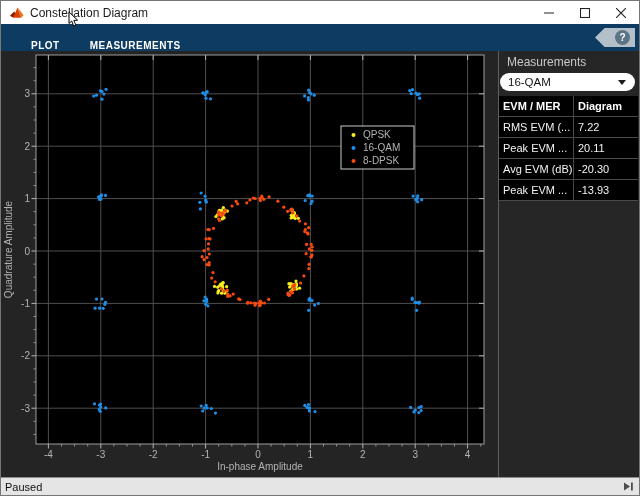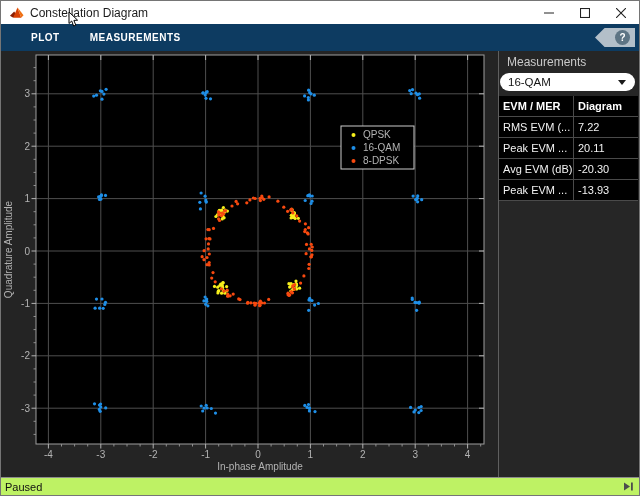--- a/index.html
+++ b/index.html
@@ -5,40 +5,40 @@
   html,body{margin:0;padding:0;background:#d9d9d9;font-family:"Liberation Sans",sans-serif;}
   .window{position:relative;width:640px;height:496px;background:#242424;border:1px solid #757575;box-sizing:border-box;overflow:hidden;}
   
   .titlebar{position:absolute;top:0;left:0;right:0;height:23px;background:#ffffff;display:flex;align-items:center;}
   .logo{margin-left:8px;flex:0 0 auto;}
   .title-text{margin-left:6px;font-size:12px;color:#1b1b1b;white-space:nowrap;}
   .win-controls{position:absolute;right:0;top:0;height:23px;display:flex;}
   .win-btn{width:36px;height:23px;display:flex;align-items:center;justify-content:center;cursor:default;}
   .cursor-arrow{position:absolute;left:67px;top:11px;z-index:10;}
   
-  .toolstrip{position:absolute;top:23px;left:0;right:0;height:27px;background:#0d3b61;display:flex;align-items:center;}
+  .toolstrip{position:absolute;top:23px;left:0;right:0;height:27px;background:#0d3b61;display:flex;align-items:flex-end;}
   .tab{color:#ffffff;font-size:10px;font-weight:700;letter-spacing:.5px;margin-left:30px;white-space:nowrap;}
   .tab.first{margin-left:30px;}
   .help-tag{position:absolute;right:4px;top:4px;width:40px;height:19px;background:#b3bfc9;clip-path:polygon(0 50%,24% 0,100% 0,100% 100%,24% 100%);display:flex;align-items:center;justify-content:flex-end;}
   .help-circle{width:15px;height:15px;margin-right:5px;border-radius:50%;background:#5d7484;color:#ffffff;font-size:10px;font-weight:700;display:flex;align-items:center;justify-content:center;}
   
   .plot-panel{position:absolute;top:50px;left:0;width:497px;height:428px;background:#242424;}
   #plot-svg text{font-family:"Liberation Sans",sans-serif;font-size:10px;fill:#b3b3b3;}
   
   .side-panel{position:absolute;top:50px;left:497px;right:1px;height:428px;background:#262626;border-left:1px solid #5f5f5f;box-sizing:border-box;}
   .panel-title{padding:4px 0 3px 8px;font-size:12px;color:#c9c9c9;}
   .dropdown{position:relative;margin:1px 3px 0 1px;height:18px;background:#ffffff;border-radius:9px;display:flex;align-items:center;cursor:default;}
   .dropdown-value{margin-left:8px;font-size:11.5px;color:#141414;}
   .dropdown-caret{position:absolute;right:9px;top:7px;width:0;height:0;border-left:4px solid transparent;border-right:4px solid transparent;border-top:5px solid #1a1a1a;}
   .meas-table{margin-top:5px;width:139px;border-collapse:collapse;background:#000000;table-layout:fixed;}
   .meas-table th,.meas-table td{height:20px;padding:0 0 0 4px;font-size:11px;color:#f2f2f2;text-align:left;white-space:nowrap;overflow:hidden;border-bottom:1px solid #4a4a4a;font-weight:normal;}
   .meas-table th{font-weight:700;color:#ffffff;margin-left:12px;}
   .meas-table th:first-child,.meas-table td:first-child{width:70px;border-right:1px solid #4a4a4a;}
   
-  .status-bar{position:absolute;left:0;right:0;bottom:0;height:17px;background:#bef264;border-top:1px solid #8c8c8c;display:flex;align-items:center;}
+  .status-bar{position:absolute;left:0;right:0;bottom:0;height:17px;background:#e5e5e5;border-top:1px solid #8c8c8c;display:flex;align-items:center;}
   .status-text{margin-left:4px;font-size:11px;color:#111111;}
   .panel-toggle{position:absolute;right:4px;top:4px;}
 </style>
 </head>
 <body>
 
 <div class="window">
 
   <div class="titlebar">
     <svg class="logo" width="15" height="14" viewBox="0 0 16 14">

